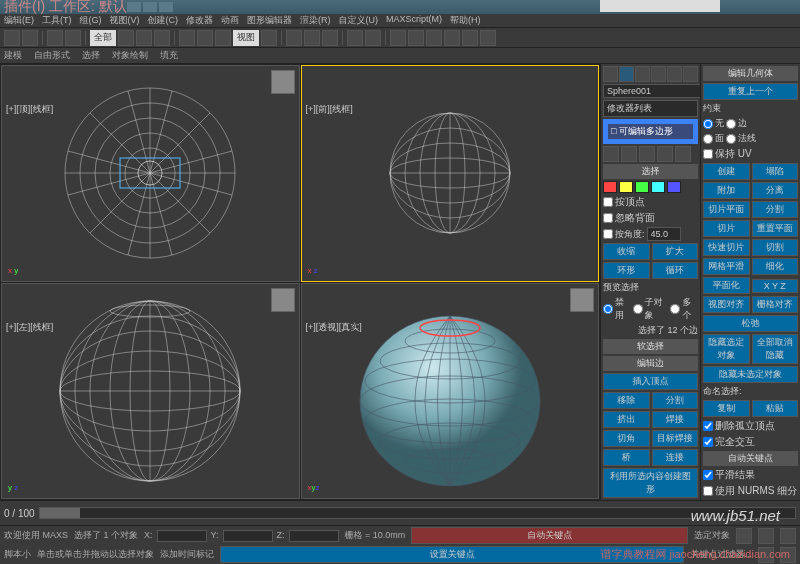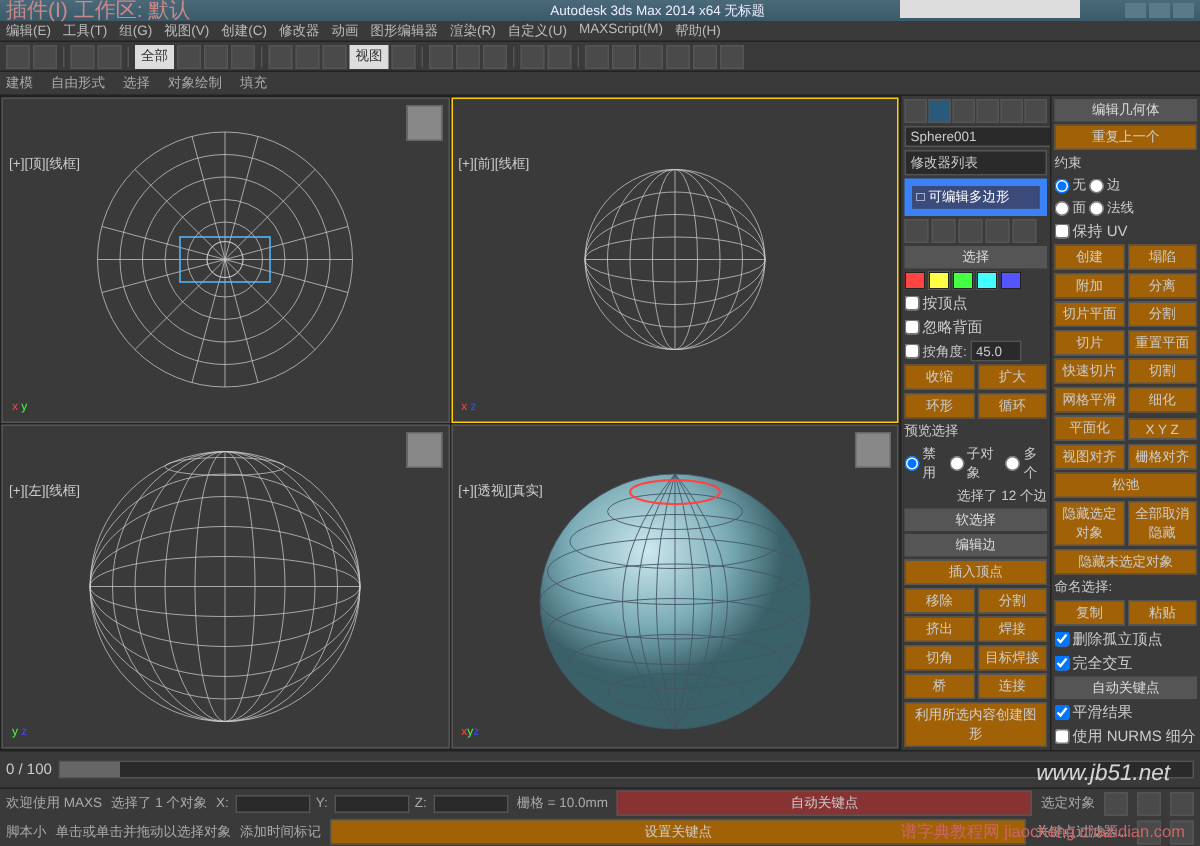--- a/index.html
+++ b/index.html
@@ -29,21 +29,21 @@
 .hint-box { position:absolute; top:20px; left:10px; right:10px; border:1px solid #5a9; padding:4px; background:rgba(20,80,80,0.3); color:#8cc; font-size:10px; z-index:6; }
 .axis { position:absolute; bottom:6px; left:6px; font-size:8px; z-index:5; }
 .axis .x { color:#f44; } .axis .y { color:#4f4; } .axis .z { color:#44f; }
 .panels { width:200px; background:#3a3a3a; display:flex; }
 .panel-col { flex:1; border-left:1px solid #222; padding:2px; display:flex; flex-direction:column; gap:2px; overflow:hidden; }
 .cmd-tabs { display:flex; gap:1px; }
 .cmd-tab { width:16px; height:16px; background:#4a4a4a; border:1px solid #555; }
 .cmd-tab.on { background:#2a5a7a; }
 .p-row { display:flex; gap:2px; align-items:center; font-size:9px; }
 .p-label { color:#ccc; flex:1; font-size:9px; }
-.p-btn { background:#a16207; border:1px solid #555; color:#ccc; padding:1px 4px; font-size:9px; flex:1; text-align:center; }
+.p-btn { background:#0369a1; border:1px solid #555; color:#ccc; padding:1px 4px; font-size:9px; flex:1; text-align:center; }
 .p-btn.wide { flex:none; width:100%; }
 .p-drop { background:#2a2a2a; border:1px solid #555; color:#ccc; padding:1px 3px; font-size:9px; flex:1; }
 .p-input { background:#2a2a2a; border:1px solid #555; color:#ccc; padding:1px 3px; font-size:9px; width:34px; }
 .p-check { display:flex; align-items:center; gap:2px; }
 .p-check input { width:10px; height:10px; }
 .p-header { background:#555; color:#ddd; text-align:center; padding:1px; font-size:9px; }
 .p-list { background:#e5e5e5; border:5px solid #3b82f6; height:30px; }
 .p-list-item { background:#3a4a7a; color:#fff; padding:1px 3px; font-size:9px; }
 .color-sw { width:14px; height:12px; display:inline-block; border:1px solid #222; }
 .sw-r{background:#f44}.sw-y{background:#ff4}.sw-g{background:#4f4}.sw-c{background:#4ff}.sw-b{background:#55f}
@@ -56,21 +56,20 @@
 .xyz { display:flex; gap:4px; }
 .watermark { position:absolute; right:20px; bottom:40px; color:#fff; font-size:15px; opacity:.8; font-style:italic; z-index:99; }
 .watermark2 { position:absolute; right:10px; bottom:2px; color:#c66; font-size:11px; z-index:99; }
 .search-box { position:absolute; top:0; right:80px; width:120px; height:12px; background:#ddd; }
 </style>
 </head>
 <body>
 
 <div class="titlebar">
   <span class="title-left">插件(I) 工作区: 默认</span>
-  <span class="title-center">Autodesk 3ds Max  2014 x64   无标题</span>
   <div class="search-box"></div>
   <div class="title-right">
     <span></span>
     <span></span>
     <span></span>
   </div>
 </div>
 
 <div class="menubar">
   <span>编辑(E)</span>

